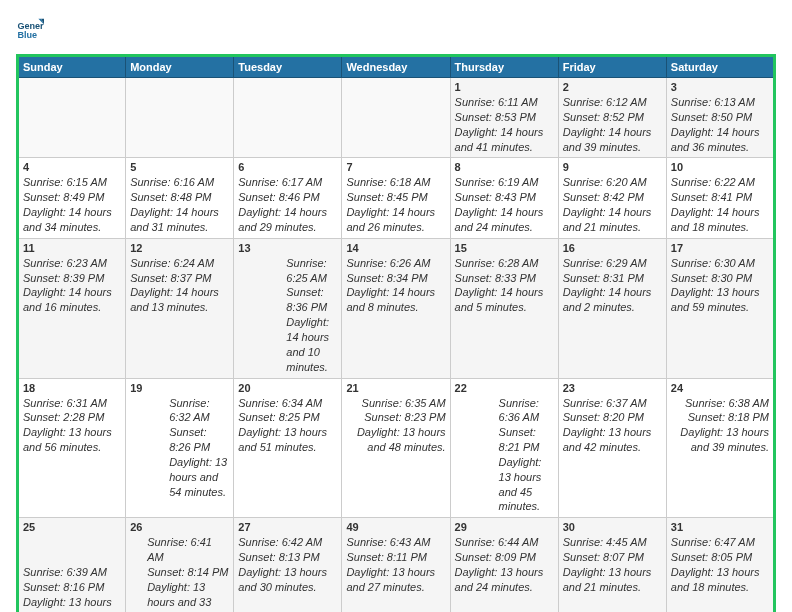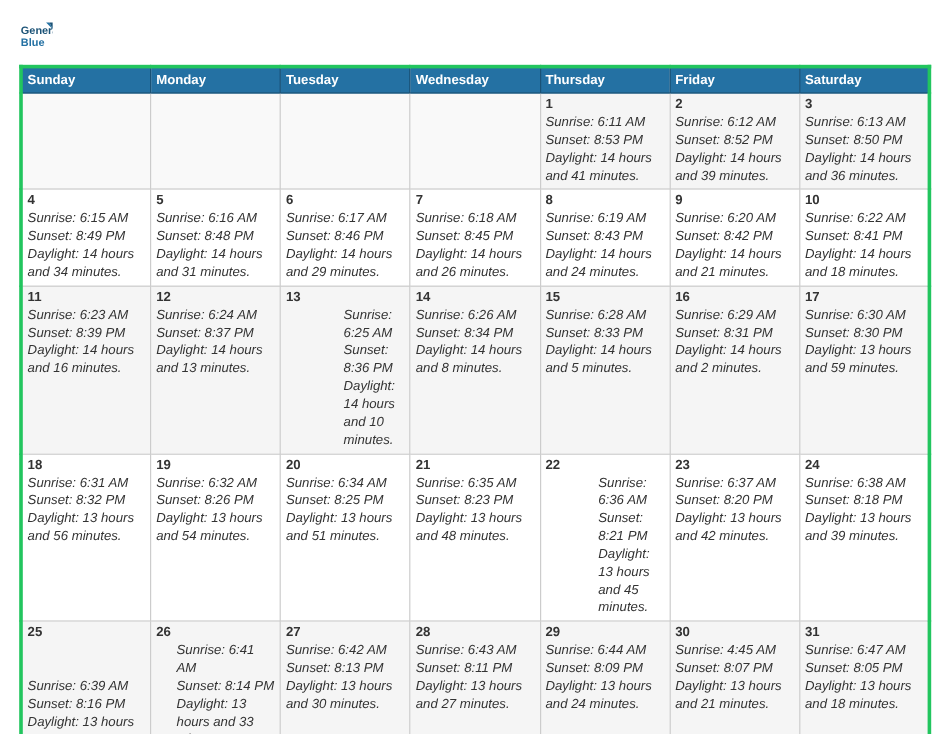--- a/index.html
+++ b/index.html
@@ -232,56 +232,56 @@
             <span class="day-num">17</span>
             <div class="day-info" style="white-space: pre-line;">Sunrise: 6:30 AM
 Sunset: 8:30 PM
 Daylight: 13 hours and 59 minutes.</div>
           </td>
         </tr>
         <tr>
           <td>
             <span class="day-num">18</span>
             <div class="day-info" style="white-space: pre-line;">Sunrise: 6:31 AM
-Sunset: 8:32 PM
+Sunset: 2:28 PM
 Daylight: 13 hours and 56 minutes.</div>
           </td>
           <td>
             <span class="day-num">19</span>
-            <div class="day-info" style="white-space: pre-line;">Sunrise: 6:32 AM
+            <div class="day-info" style="white-space: pre-line; margin-left: 39px;">Sunrise: 6:32 AM
 Sunset: 8:26 PM
 Daylight: 13 hours and 54 minutes.</div>
           </td>
           <td>
             <span class="day-num">20</span>
             <div class="day-info" style="white-space: pre-line;">Sunrise: 6:34 AM
 Sunset: 8:25 PM
 Daylight: 13 hours and 51 minutes.</div>
           </td>
           <td>
             <span class="day-num">21</span>
-            <div class="day-info" style="white-space: pre-line;">Sunrise: 6:35 AM
+            <div class="day-info" style="white-space: pre-line; text-align: right;">Sunrise: 6:35 AM
 Sunset: 8:23 PM
 Daylight: 13 hours and 48 minutes.</div>
           </td>
           <td>
             <span class="day-num">22</span>
             <div class="day-info" style="white-space: pre-line; margin-left: 44px;">Sunrise: 6:36 AM
 Sunset: 8:21 PM
 Daylight: 13 hours and 45 minutes.</div>
           </td>
           <td>
             <span class="day-num">23</span>
             <div class="day-info" style="white-space: pre-line;">Sunrise: 6:37 AM
 Sunset: 8:20 PM
 Daylight: 13 hours and 42 minutes.</div>
           </td>
           <td>
             <span class="day-num">24</span>
-            <div class="day-info" style="white-space: pre-line;">Sunrise: 6:38 AM
+            <div class="day-info" style="white-space: pre-line; text-align: right;">Sunrise: 6:38 AM
 Sunset: 8:18 PM
 Daylight: 13 hours and 39 minutes.</div>
           </td>
         </tr>
         <tr>
           <td class="shaded">
             <span class="day-num">25</span>
             <div class="day-info" style="white-space: pre-line; margin-top: 32px;">Sunrise: 6:39 AM
 Sunset: 8:16 PM
 Daylight: 13 hours and 36 minutes.</div>
@@ -292,21 +292,21 @@
 Sunset: 8:14 PM
 Daylight: 13 hours and 33 minutes.</div>
           </td>
           <td class="shaded">
             <span class="day-num">27</span>
             <div class="day-info" style="white-space: pre-line;">Sunrise: 6:42 AM
 Sunset: 8:13 PM
 Daylight: 13 hours and 30 minutes.</div>
           </td>
           <td class="shaded">
-            <span class="day-num">28</span>
+            <span class="day-num">49</span>
             <div class="day-info" style="white-space: pre-line;">Sunrise: 6:43 AM
 Sunset: 8:11 PM
 Daylight: 13 hours and 27 minutes.</div>
           </td>
           <td class="shaded">
             <span class="day-num">29</span>
             <div class="day-info" style="white-space: pre-line;">Sunrise: 6:44 AM
 Sunset: 8:09 PM
 Daylight: 13 hours and 24 minutes.</div>
           </td>

